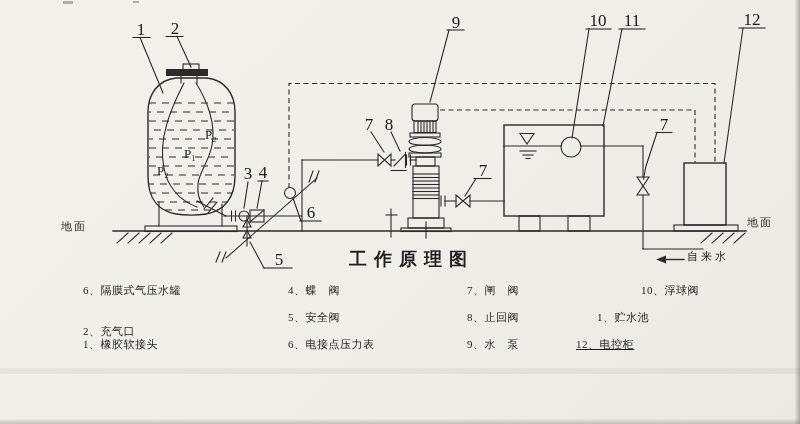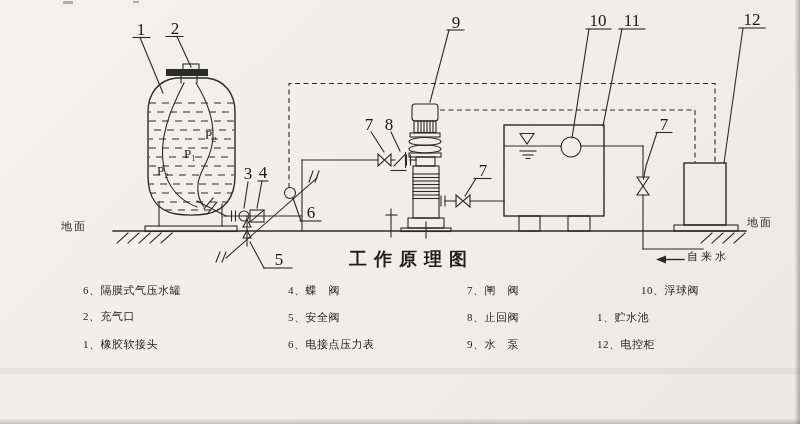--- a/index.html
+++ b/index.html
@@ -281,31 +281,31 @@
     </g>
   </svg>
 
   <div class="t" style="left:61px; top:220px; letter-spacing:2px;">地面</div>
   <div class="t" style="left:747px; top:216px; letter-spacing:2px;">地面</div>
   <div class="t" style="left:687px; top:250px; letter-spacing:3px;">自来水</div>
   <div class="t title" style="left:349px; top:250px;">工作原理图</div>
 
   <div>
     <div class="t" style="left:83px;  top:284px;">6、隔膜式气压水罐</div>
-    <div class="t" style="left:83px;  top:310px;">2、充气口</div>
+    <div class="t" style="left:83px;  top:325px;">2、充气口</div>
     <div class="t" style="left:83px;  top:338px;">1、橡胶软接头</div>
     <div class="t" style="left:288px; top:284px;text-align:center;">4、蝶　阀</div>
     <div class="t" style="left:288px; top:311px;text-align:right;">5、安全阀</div>
     <div class="t" style="left:288px; top:338px;">6、电接点压力表</div>
     <div class="t" style="left:467px; top:284px;text-align:center;">7、闸　阀</div>
     <div class="t" style="left:467px; top:311px;">8、止回阀</div>
     <div class="t" style="left:467px; top:338px;">9、水　泵</div>
     <div class="t" style="left:597px; top:284px;margin-left:44px;">10、浮球阀</div>
     <div class="t" style="left:597px; top:311px;">1、贮水池</div>
-    <div class="t" style="left:597px; top:338px;">12、电控柜</div>
+    <div class="t" style="left:576px; top:338px;text-decoration:underline;">12、电控柜</div>
   </div>
 
   <div class="smudge"></div>
   <div class="speck" style="left:63px; top:1px; width:10px; height:3px;"></div>
   <div class="speck" style="left:133px; top:1px; width:6px; height:2px;"></div>
   <div class="edge-right"></div>
   <div class="edge-bottom"></div>
 </div>
 
 </body></html>

